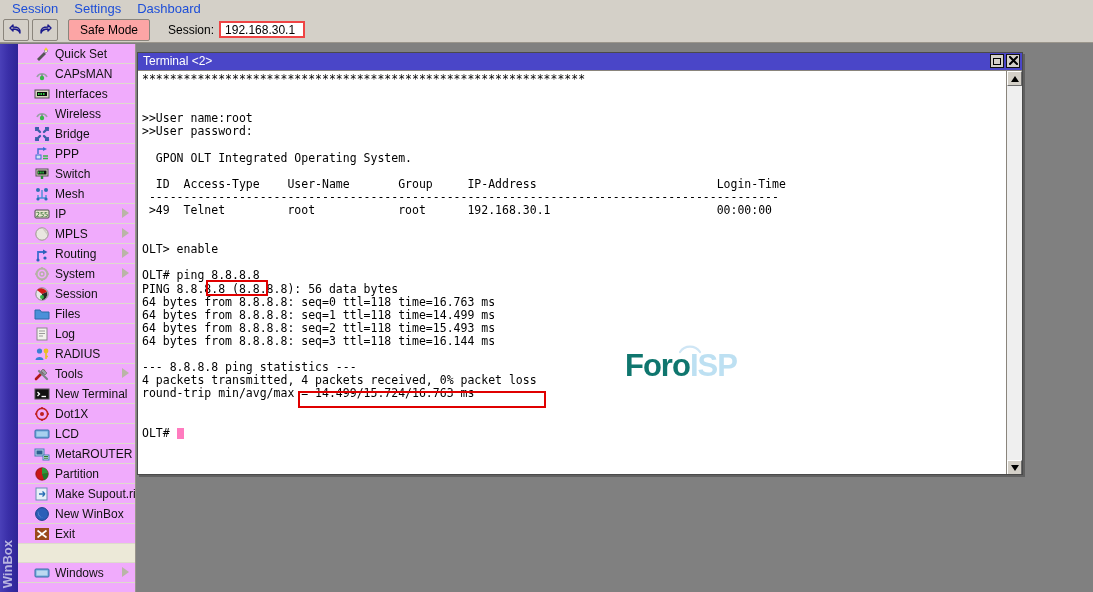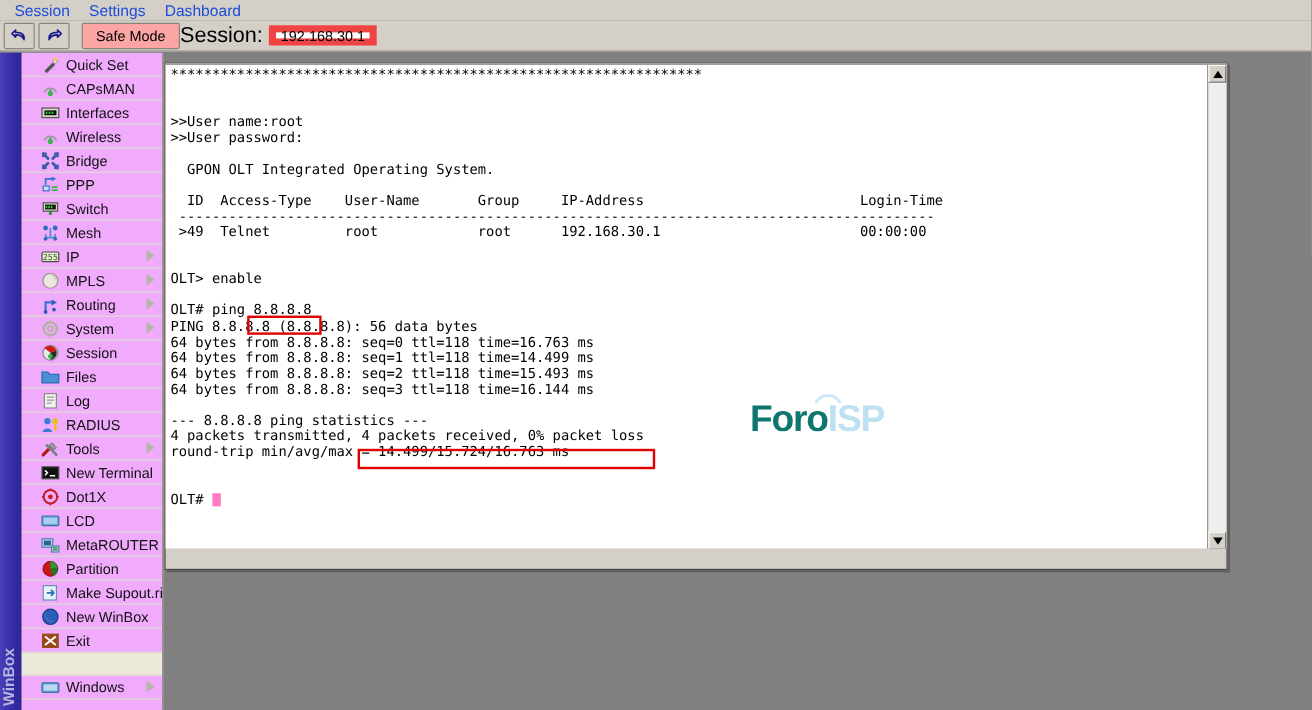--- a/index.html
+++ b/index.html
@@ -58,27 +58,27 @@
   .tbtn svg { display: block; }
   .safemode {
     margin-left: 7px;
     width: 80px; height: 20px;
     background: #fca5a5;
     border: 1px solid #8a857c;
     border-radius: 2px;
     display: flex; align-items: center; justify-content: center;
     font-size: 12px;
   }
-  .sesslabel { font-size: 18px; }
+  .sesslabel { margin-left: 18px; font-size: 12px; }
   .sessfield {
     margin-left: 5px;
     height: 17px;
     min-width: 86px;
     background: #fff;
-    border: 6px solid #ef4444;
+    border: 2px solid #ef4444;
     display: flex; align-items: center;
     padding: 0 4px;
     font-size: 12px;
     box-sizing: border-box;
   }
 
   
   .bluestrip {
     position: absolute; left: 0; top: 44px;
     width: 18px; height: 548px;
@@ -555,20 +555,35 @@
             <rect x="1" y="4" width="14" height="8" rx="1" fill="#6fa8dc" stroke="#3a6fa8" stroke-width="1"></rect>
             <rect x="2.5" y="5.5" width="11" height="5" fill="#bcd9f0"></rect>
           </svg>
         </span>
         <span class="lbl">Windows</span>
         <span class="arrow"></span>
       </div>
     </div>
 
   <div class="termwin">
+    <div class="titlebar">
+      <div class="ttl">Terminal &lt;2&gt;</div>
+      <div class="wbtns">
+        <div class="wbtn">
+          <span class="sq"></span>
+        </div>
+        <div class="wbtn">
+          <span>
+            <svg width="9" height="9" viewBox="0 0 9 9">
+              <path d="M1 1 L8 8 M8 1 L1 8" stroke="#000" stroke-width="2" stroke-linecap="square"></path>
+            </svg>
+          </span>
+        </div>
+      </div>
+    </div>
 
     <div class="termbody">
       <div class="termtext" id="termtext"><div class="row">****************************************************************</div><div class="row"></div><div class="row"></div><div class="row">&gt;&gt;User name:root</div><div class="row">&gt;&gt;User password:</div><div class="row"></div><div class="row">  GPON OLT Integrated Operating System.</div><div class="row"></div><div class="row">  ID  Access-Type    User-Name       Group     IP-Address                          Login-Time</div><div class="row"> -------------------------------------------------------------------------------------------</div><div class="row"> &gt;49  Telnet         root            root      192.168.30.1                        00:00:00</div><div class="row"></div><div class="row"></div><div class="row">OLT&gt; enable</div><div class="row"></div><div class="row">OLT# ping 8.8.8.8</div><div class="row">PING 8.8.8.8 (8.8.8.8): 56 data bytes</div><div class="row">64 bytes from 8.8.8.8: seq=0 ttl=118 time=16.763 ms</div><div class="row">64 bytes from 8.8.8.8: seq=1 ttl=118 time=14.499 ms</div><div class="row">64 bytes from 8.8.8.8: seq=2 ttl=118 time=15.493 ms</div><div class="row">64 bytes from 8.8.8.8: seq=3 ttl=118 time=16.144 ms</div><div class="row"></div><div class="row">--- 8.8.8.8 ping statistics ---</div><div class="row">4 packets transmitted, 4 packets received, 0% packet loss</div><div class="row">round-trip min/avg/max = 14.499/15.724/16.763 ms</div><div class="row"></div><div class="row"></div><div class="row"><span>OLT# </span><span class="cursor"></span></div></div>
 
       <div class="hl" id="hl0" style="left: 68px; top: 209px; width: 62px; height: 16px; border-color: rgb(224, 0, 0);"></div>
       <div class="hl" id="hl1" style="left: 160px; top: 320px; width: 248px; height: 17px; border-color: rgb(224, 0, 0);"></div>
 
       <div class="watermark">
         <svg class="wm-arc" viewBox="0 0 26 14">
           <path d="M3 11 A12 12 0 0 1 23 11" fill="none" stroke="#cfe6f5" stroke-width="2.2" stroke-linecap="round"></path>

